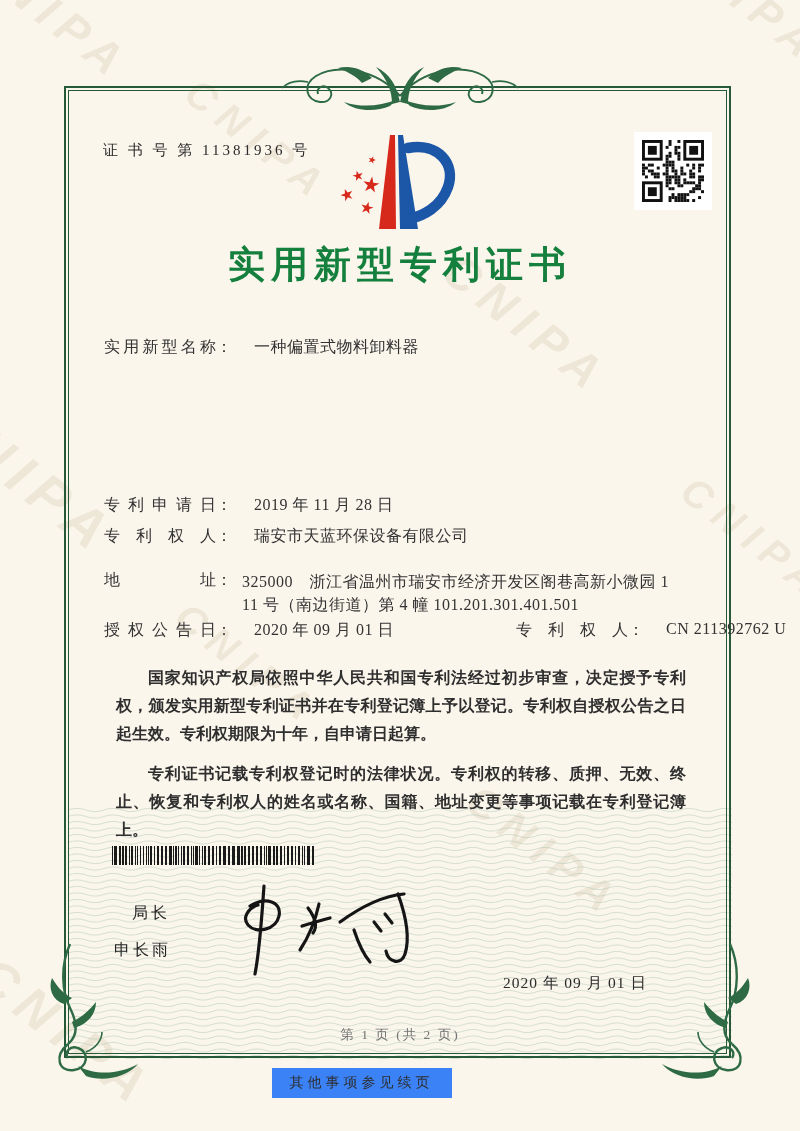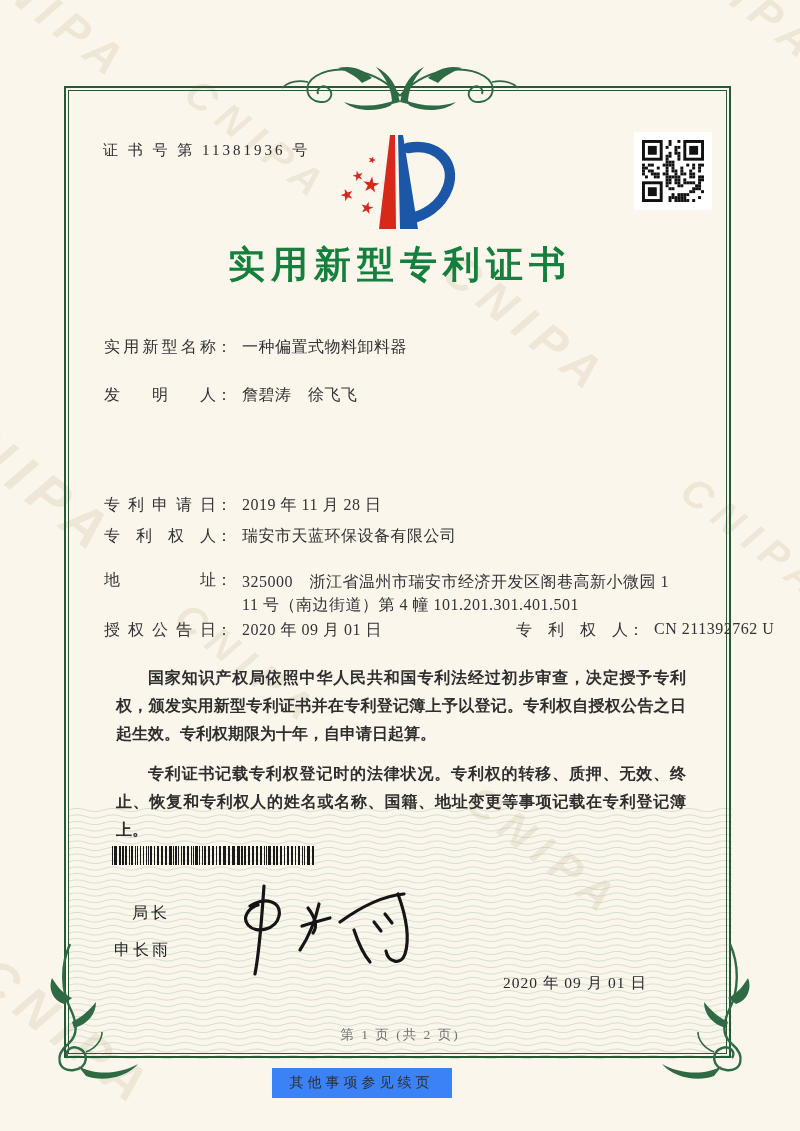--- a/index.html
+++ b/index.html
@@ -25,21 +25,21 @@
 
   .certno{position:absolute;left:103px;top:141px;font-size:15px;letter-spacing:3px;color:#2b2b2b;}
   .qrpanel{position:absolute;left:634px;top:132px;width:78px;height:78px;background:#ffffff;}
   .logo{position:absolute;left:330px;top:132px;}
   .title{position:absolute;left:0;top:240px;width:800px;text-align:center;font-size:37px;
          font-weight:bold;letter-spacing:6px;color:#15803d;}
 
   .frow{position:absolute;left:104px;font-size:16px;color:#333;white-space:nowrap;}
   .lbl{display:inline-block;width:112px;text-align:justify;text-align-last:justify;vertical-align:top;}
   .colon{display:inline-block;vertical-align:top;}
-  .val{display:inline-block;margin-left:6px;vertical-align:top;letter-spacing:.5px;}
+  .val{display:inline-block;margin-left:18px;vertical-align:top;letter-spacing:.5px;}
   .val2{display:inline-block;margin-left:6px;vertical-align:top;letter-spacing:.5px;line-height:23px;}
   .grant-right{position:absolute;left:412px;top:0;}
 
   .paras{position:absolute;left:104px;top:652px;width:594px;font-size:16px;line-height:28px;
          color:#2e2e2e;text-align:justify;}
   .paras p{margin:12px;text-indent:2em;font-weight:bold;}
 
   #barcode{position:absolute;left:112px;top:846px;}
 
   .chief{position:absolute;left:132px;top:903px;font-size:16px;letter-spacing:3px;color:#222;
@@ -263,24 +263,20 @@
           <rect x="2" y="16" width="3" height="3" fill="#111"></rect>
         </svg>
     </div>
 
     <div class="title">实用新型专利证书</div>
 
     <div class="frow" style="top:337px">
       <span class="lbl">实用新型名称</span><span class="colon">：</span>
       <span class="val">一种偏置式物料卸料器</span>
     </div>
-    <div class="frow" style="top:385px">
-      <span class="lbl">发明人</span><span class="colon">：</span>
-      <span class="val">詹碧涛　徐飞飞</span>
-    </div>
     <div class="frow" style="top:495px">
       <span class="lbl">专利申请日</span><span class="colon">：</span>
       <span class="val">2019 年 11 月 28 日</span>
     </div>
     <div class="frow" style="top:526px">
       <span class="lbl">专利权人</span><span class="colon">：</span>
       <span class="val">瑞安市天蓝环保设备有限公司</span>
     </div>
     <div class="frow" style="top:570px">
       <span class="lbl">地址</span><span class="colon">：</span>

